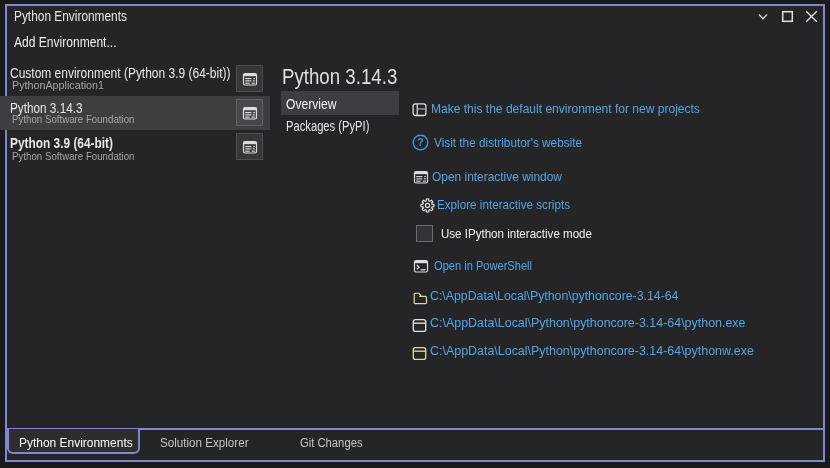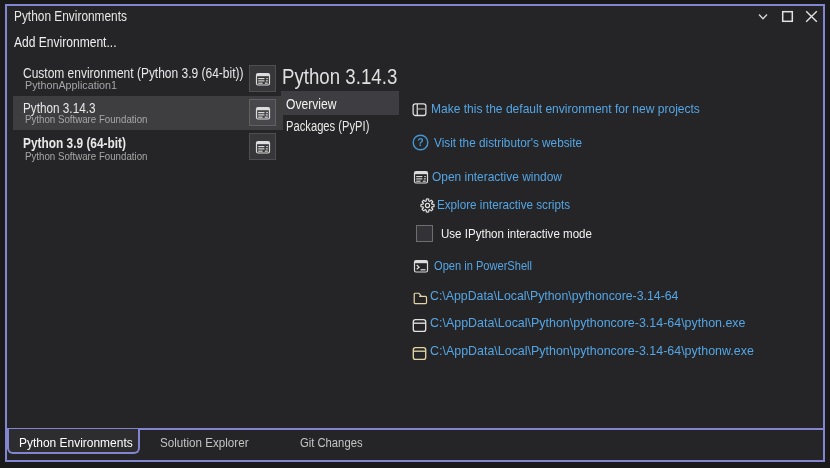--- a/index.html
+++ b/index.html
@@ -5,21 +5,21 @@
   html,body{margin:0;padding:0;}
   body{width:830px;height:468px;background:#1a1a1b;overflow:hidden;position:relative;
        font-family:"Liberation Sans",sans-serif;}
   .abs{position:absolute;}
   .txt{position:absolute;white-space:nowrap;line-height:1;transform-origin:0 0;}
   .win{position:absolute;left:4.5px;top:3.5px;width:820px;height:458px;
        border:2px solid #8285d0;background:#252527;box-sizing:border-box;}
   .link{color:#54a5e4;}
   .white{color:#e8e8e8;}
   .sub{color:#a6a6a6;}
-  .row{position:absolute;left:13px;width:270px;height:33.8px;}
+  .row{position:absolute;left:0;width:270px;height:33.8px;}
   .rowsel{background:#3e3e41;}
   .btn{position:absolute;left:236px;top:3px;width:27px;height:27px;background:#37373a;
        border:1px solid #4d4d52;box-sizing:border-box;}
   .btnsel{background:#48484c;border-color:#606065;}
   .btn svg{position:absolute;left:5px;top:5px;}
   .tabline{position:absolute;left:5.5px;top:427.5px;width:818px;height:2px;background:#8285d0;}
   .activetab{position:absolute;left:7px;top:429px;width:133px;height:25px;background:#2d2d30;
        border:2px solid #8285d0;border-top:none;border-radius:0 0 6px 6px;box-sizing:border-box;}
 </style>
 </head>

